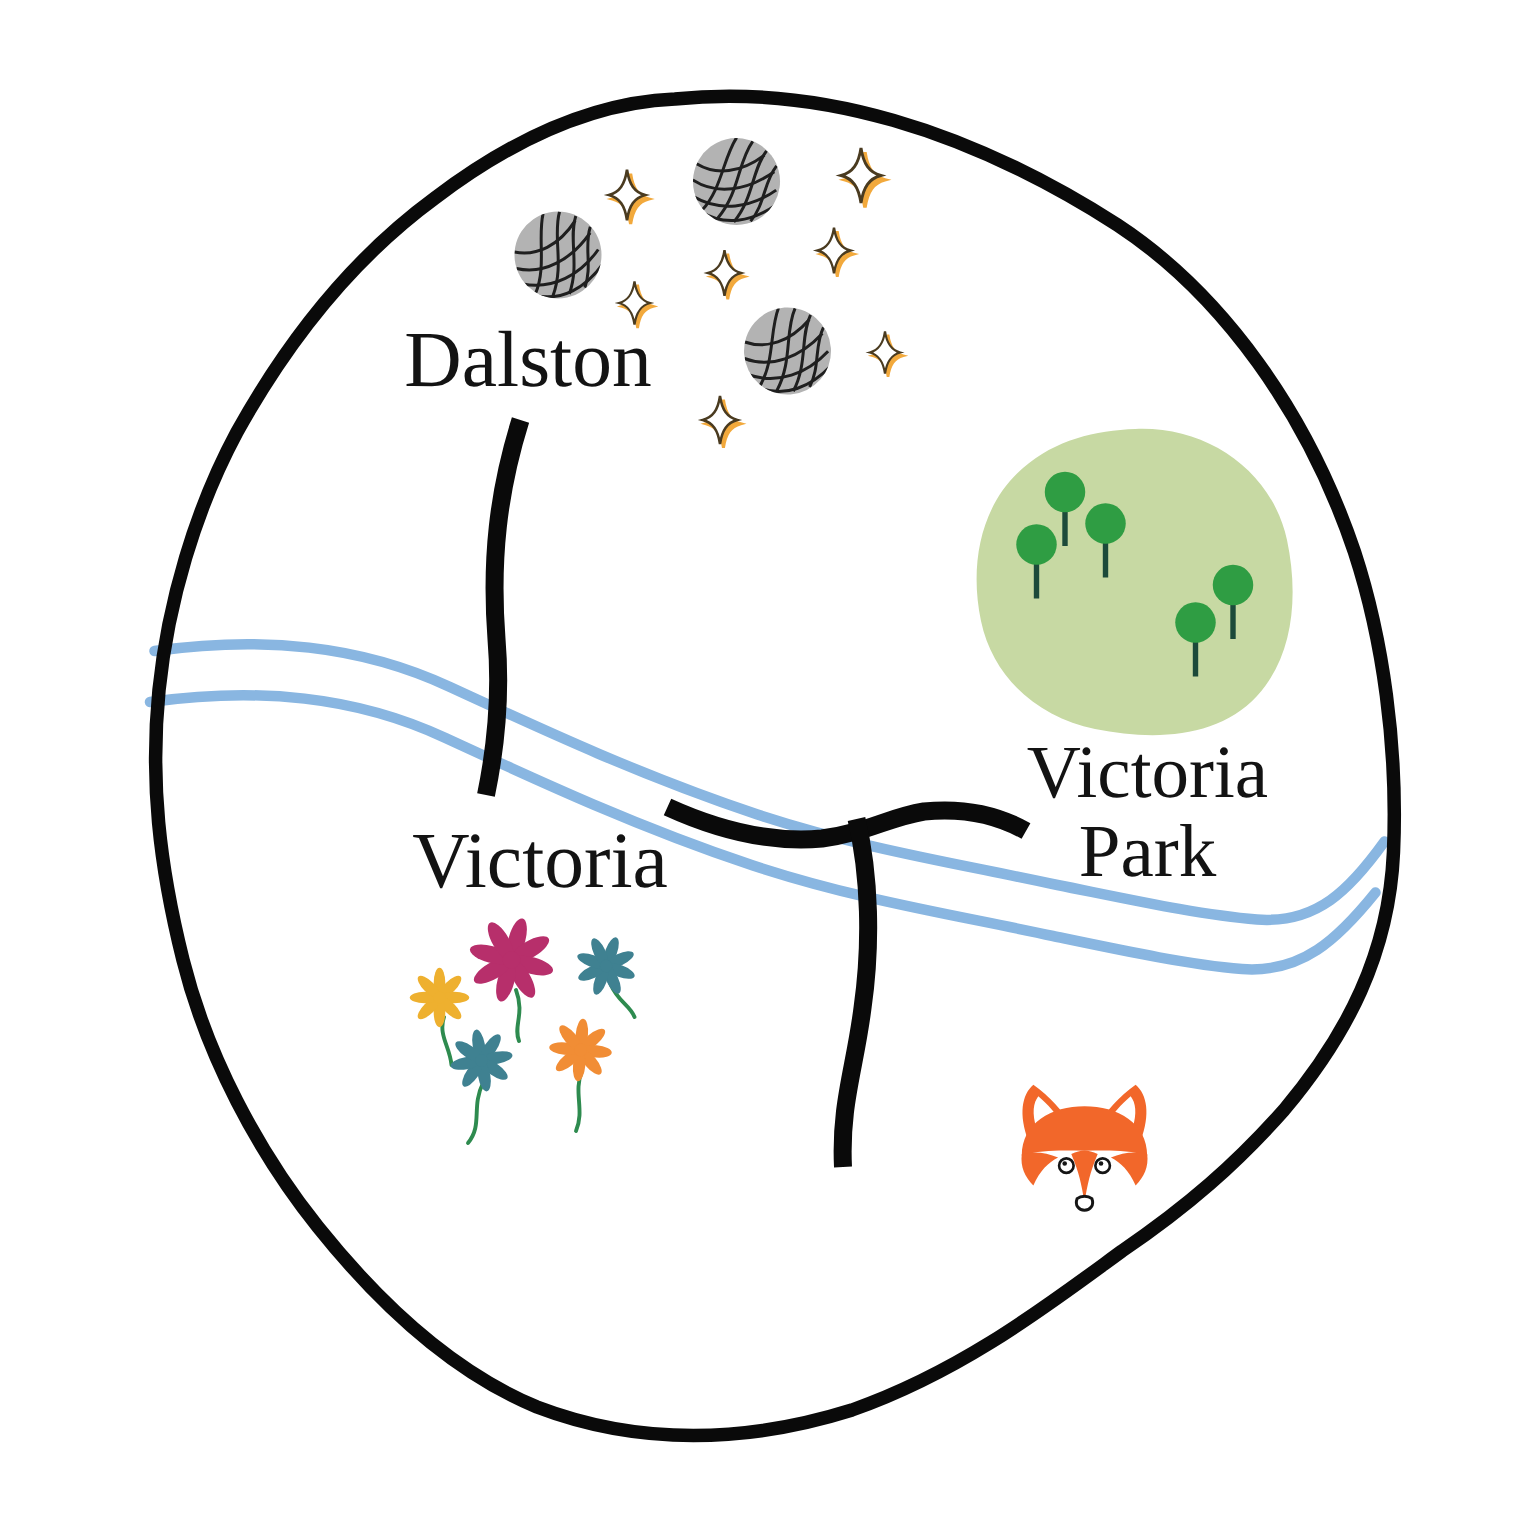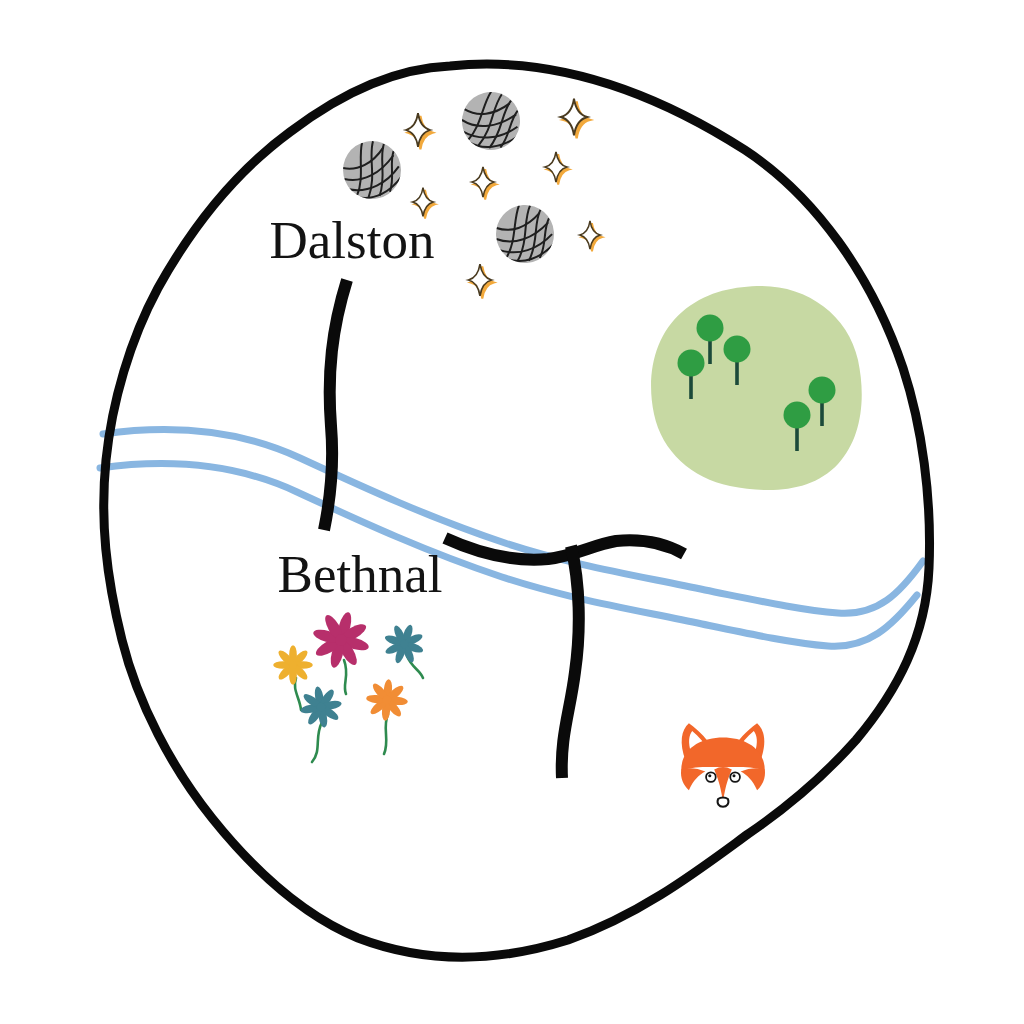--- a/index.html
+++ b/index.html
@@ -148,15 +148,16 @@
     <circle cx="-11" cy="1" r="4.4" fill="#ffffff" stroke="#151515" stroke-width="1.6"></circle>
     <circle cx="-12" cy="-0.3" r="1.4" fill="#151515"></circle>
     <circle cx="11" cy="1" r="4.4" fill="#ffffff" stroke="#151515" stroke-width="1.6"></circle>
     <circle cx="10" cy="-0.3" r="1.4" fill="#151515"></circle>
 
     <path d="M -4.5 21 C -2 19 2 19 4.5 21 C 6 25 3.5 28 0 28 C -3.5 28 -6 25 -4.5 21 Z" fill="#ffffff" stroke="#151515" stroke-width="1.8"></path>
   </g>
 </svg>
 
 <div class="map-label lbl-dalston">Dalston</div>
-<div class="map-label lbl-hackney">Bethnal</div>
+<div class="map-label lbl-hackney">Victoria</div>
+<div class="map-label lbl-victoria">Victoria Park</div>
 
 </div>
 
 </body></html>

